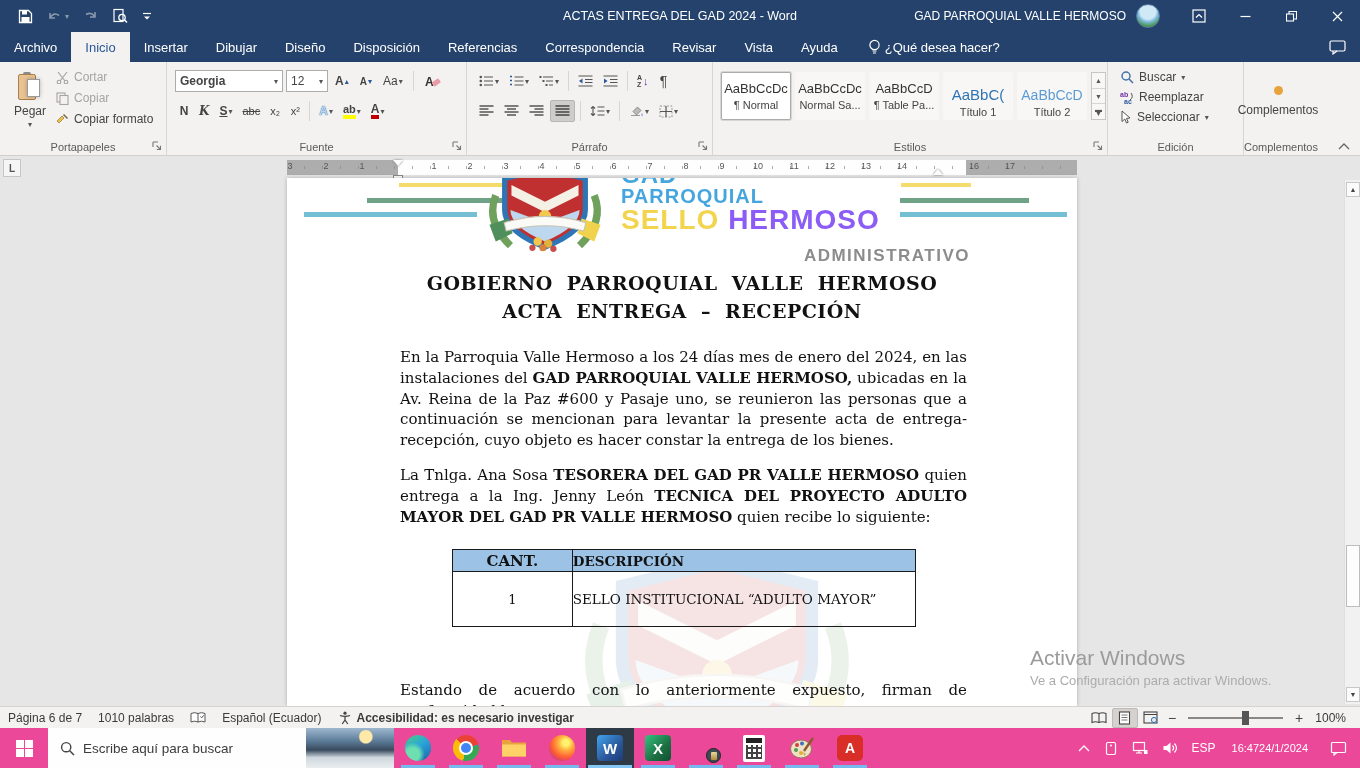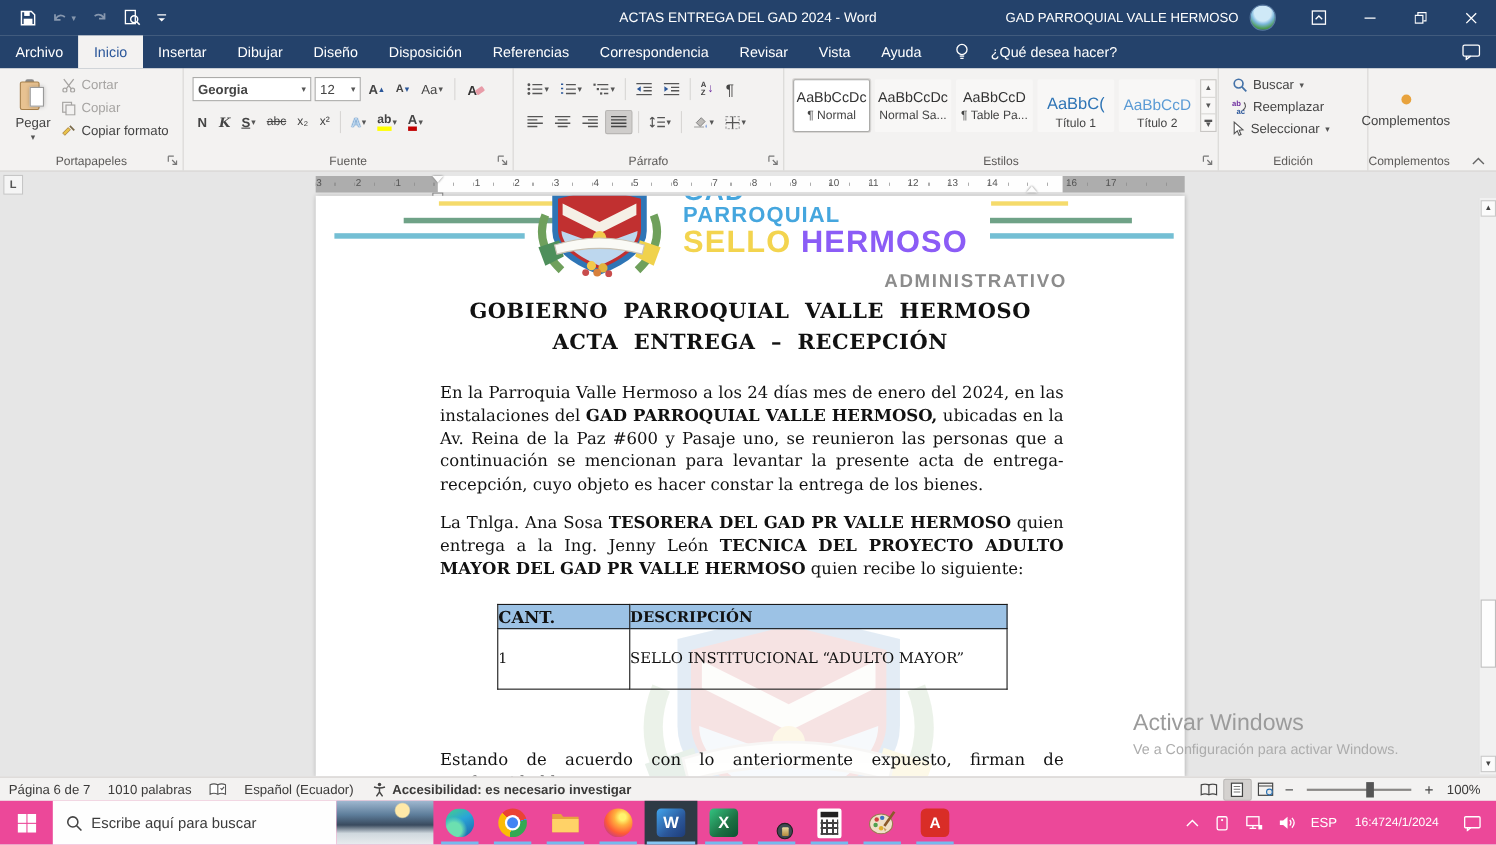--- a/index.html
+++ b/index.html
@@ -16,21 +16,21 @@
   .tb-right { margin-left:auto; display:flex; align-items:center; height:100%; }
   .tb-account { font-size:12px; margin-right:10px; white-space:nowrap; }
   .avatar { width:24px; height:24px; border-radius:50%; margin-right:16px;
     background:radial-gradient(circle at 50% 30%, #cfe9f7 0 40%, #7db8dd 55%, #4e9b55 75%, #2e6e3a 100%); border:1px solid #5a7ba3; }
   .winbtn { width:46px; height:32px; display:flex; align-items:center; justify-content:center; cursor:pointer; }
 
   
   .tabrow { position:absolute; top:32px; left:0; width:100%; height:30px; background:#24426B; display:flex; align-items:stretch; color:#fff; z-index:29; }
   .rtab { padding:0 14px; font-size:13px; display:flex; align-items:center; cursor:pointer; white-space:nowrap; }
   .rtab.active { background:#F3F2F1; color:#2B579A; }
-  .tellme { display:flex; align-items:center; gap:20px; margin-left:16px; font-size:13px; cursor:pointer; }
+  .tellme { display:flex; align-items:center; gap:4px; margin-left:16px; font-size:13px; cursor:pointer; }
   .tabrow-right { margin-left:auto; display:flex; align-items:center; padding-right:14px; }
 
   
   .ribbon { position:absolute; top:62px; left:0; width:100%; height:94px; background:#F3F2F1; border-bottom:1px solid #D2D0CE; z-index:28; font-size:12px; color:#444; }
   .rgroup { position:absolute; top:0; height:93px; border-right:1px solid #D8D6D4; }
   .glabel { position:absolute; bottom:2px; left:0; right:0; text-align:center; font-size:11px; color:#5C5A58; }
   .launcher { position:absolute; right:3px; bottom:3px; width:12px; height:12px; cursor:pointer; }
   .g-clip { left:0; width:167px; }
   .g-font { left:167px; width:300px; }
   .g-par  { left:467px; width:246px; }
@@ -88,21 +88,21 @@
   .logo-gad { position:absolute; left:334px; top:-17px; font-size:24px; font-weight:bold; color:#45A6DE; letter-spacing:1px; }
   .logo-parr { position:absolute; left:334px; top:7px; font-size:20px; font-weight:bold; color:#45A6DE; letter-spacing:1px; }
   .logo-vh { position:absolute; left:334px; top:26px; font-size:28px; font-weight:bold; letter-spacing:1px; white-space:nowrap; }
   .logo-vh .v { color:#F3D44F; } .logo-vh .h { color:#8b5cf6; }
   .admin { position:absolute; left:505px; top:68px; width:178px; text-align:right; font-size:17px; font-weight:bold; color:#8C8C8C; letter-spacing:1.5px; }
   .doctitle { position:absolute; left:60px; width:670px; text-align:center; font-family:"DejaVu Serif","Liberation Serif",serif; font-weight:bold; font-size:19px; color:#111; word-spacing:7px; letter-spacing:.5px; white-space:nowrap; }
   .dpara { position:absolute; left:113px; width:567px; font-family:"DejaVu Serif","Liberation Serif",serif; font-size:15px; line-height:20.8px; color:#111; text-align:justify; }
   .dtable { position:absolute; left:165px; top:371px; width:464px; border-collapse:collapse; font-family:"DejaVu Serif","Liberation Serif",serif; color:#111; }
   .dtable th { background:#9CC2E5; border:1px solid #1a1a1a; font-size:15px; font-weight:bold; height:22px; }
   .dtable td { border:1px solid #1a1a1a; height:55px; font-size:13px; }
-  .dtable .c1 { width:120px; text-align:left; }
+  .dtable .c1 { width:120px; text-align:center; }
   .dtable .c2 { width:344px; text-align:left; font-size:13.5px; }
   .faint { opacity:.13; }
   .activation { position:absolute; left:1030px; top:490px; color:#9B9B9B; z-index:6; pointer-events:none; }
   .activation .a1 { font-size:21px; }
   .activation .a2 { font-size:13px; color:#ACACAC; margin-top:3px; }
   .vscroll { position:absolute; right:0; top:24px; bottom:2px; width:16px; background:#F1F1F1; border-left:1px solid #E0E0E0; }
   .sarrow { position:absolute; left:1px; width:14px; height:15px; background:#FBFBFB; border:1px solid #C8C8C8; display:flex; align-items:center; justify-content:center; font-size:7px; color:#444; cursor:pointer; }
   .sthumb { position:absolute; left:1px; top:365px; width:14px; height:62px; background:#FDFDFD; border:1px solid #BDBDBD; cursor:grab; }
 
   

